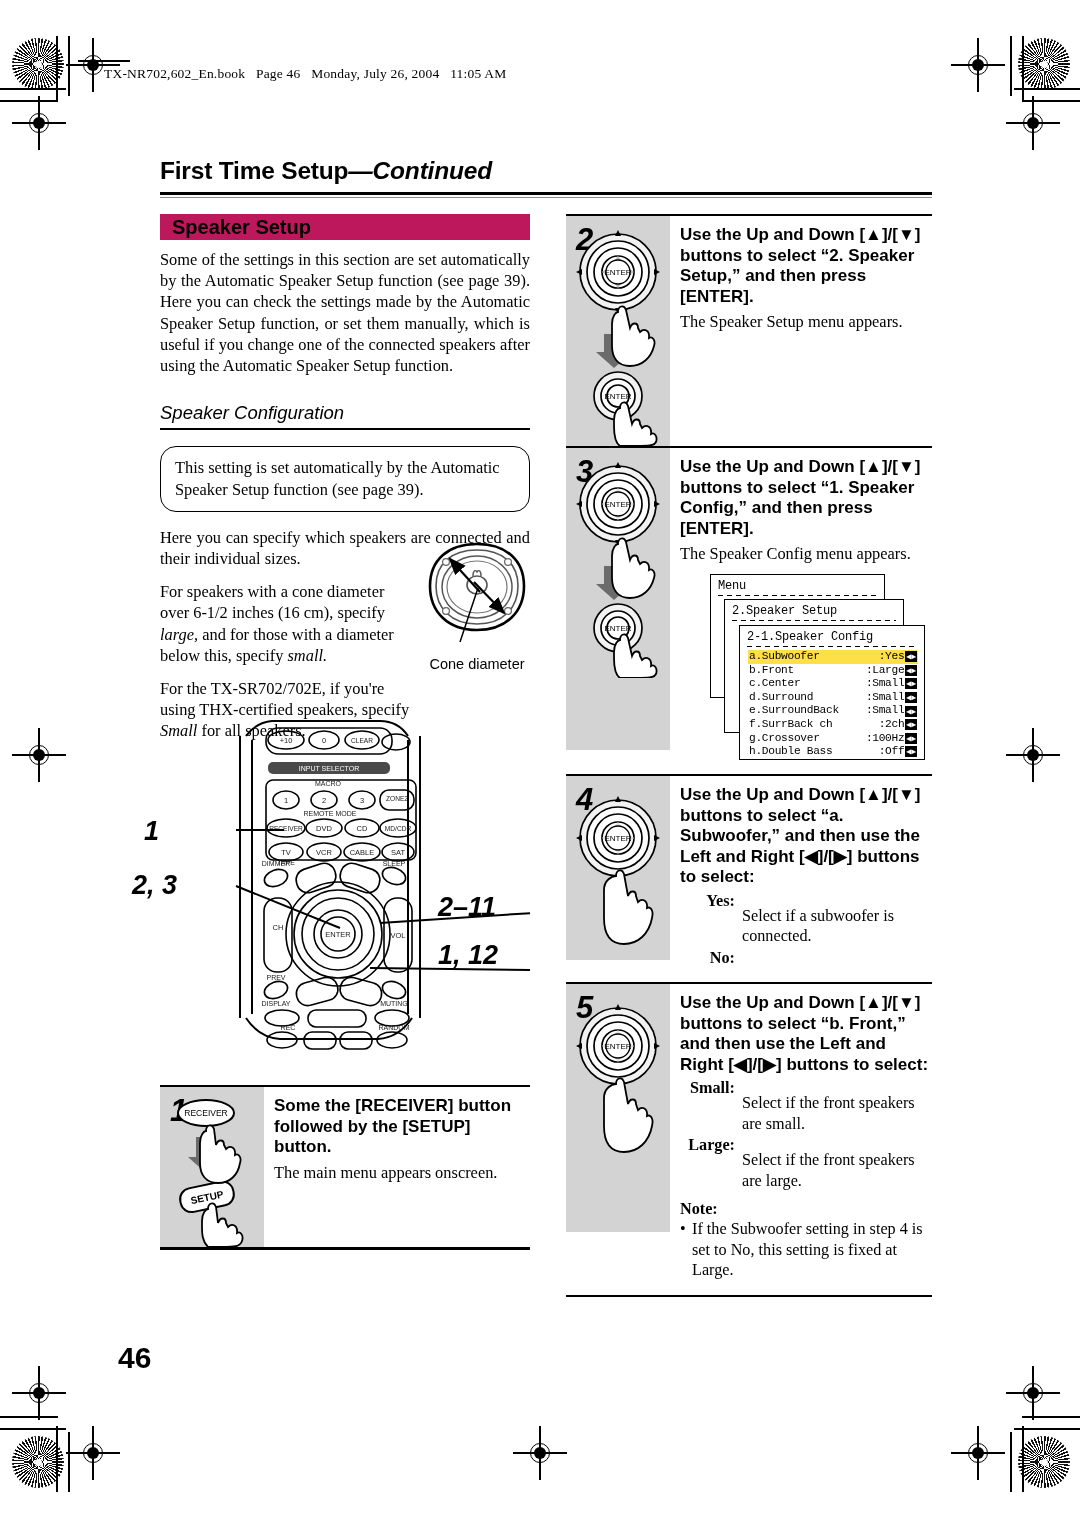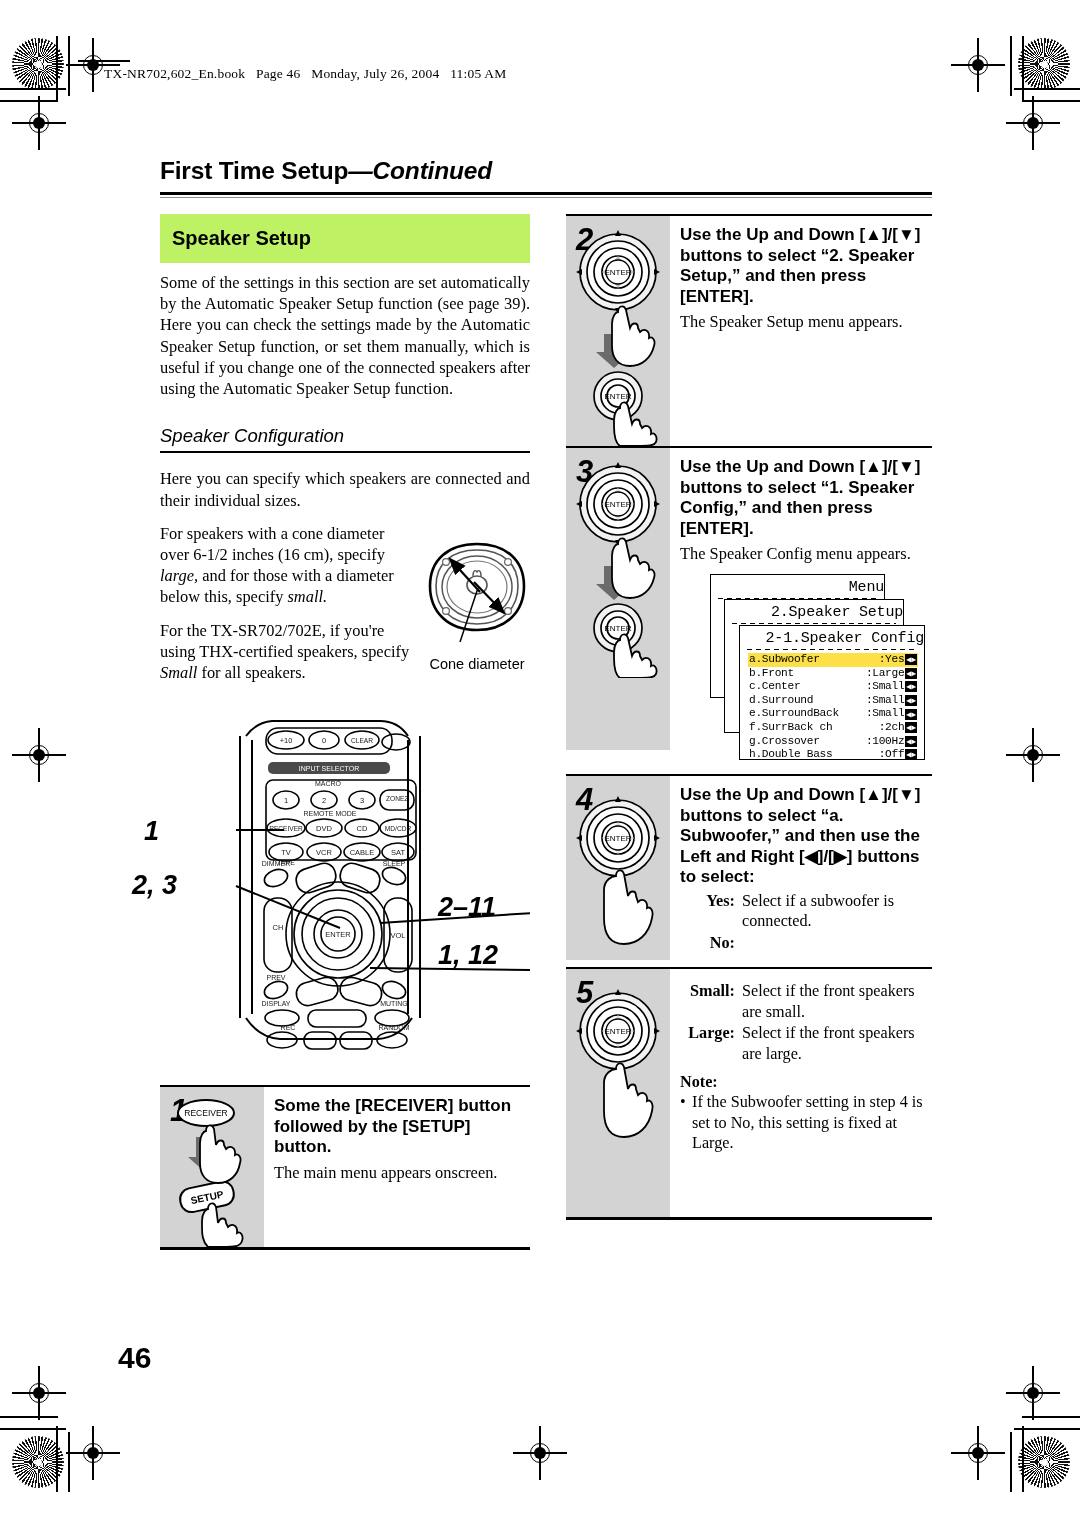--- a/index.html
+++ b/index.html
@@ -62,21 +62,21 @@
   .chapter h1 .cont{ font-style:italic; font-weight:700; }
   .chapter .rule-thick{ margin-top:7px; height:3.2px; background:#000; }
   .chapter .rule-thin{ margin-top:1.6px; height:1.2px; background:#8d8d8d; }
 
   
   .col-left{ position:absolute; left:160px; top:214px; width:370px; }
   .col-right{ position:absolute; left:566px; top:214px; width:366px; }
 
   
   .band{
-    background:#bef264; height:49px; display:flex; align-items:center;
+    background:#be185d; height:26px; display:flex; align-items:center;
     padding-left:12px;
   }
   .band span{
     font-family:"Liberation Sans", sans-serif; font-size:20px; font-weight:700;
   }
 
   .bodytext{ font-size:16.4px; line-height:21.2px; text-align:justify; }
   .bodytext p{ margin:0 0 0 0; }
 
   h3.subhead{
@@ -130,41 +130,41 @@
   .step-desc{ font-size:16.4px; line-height:21px; margin:4px 0 0 0; }
 
   .deflist{ margin:3px 0 0 0; }
   .defrow{ display:flex; font-size:16.2px; line-height:20.5px; margin-top:1px; }
   .defterm{
     font-family:"Liberation Serif", serif; font-weight:700;
     text-align:right; padding-right:7px; flex:0 0 auto;
   }
   .defterm.w1{ width:62px; }
   .defterm.w2{ width:62px; }
-  .defdesc{ flex:1 1 auto; }
+  .defdesc{ flex:1 1 auto;margin-top:15px; }
 
   .note-head{
     font-weight:700; font-size:16.2px; margin-top:9px;
   }
   .note-item{
     display:flex; font-size:16.2px; line-height:20.5px;
   }
   .note-bullet{ flex:0 0 12px; }
 
   
   .osd{ position:relative; margin:10px 0 0 30px; width:215px; height:186px; }
   .osd-layer{
     position:absolute; background:#fff; border:1.6px solid #000;
     font-family:"Liberation Mono", monospace;
   }
   .osd-l1{ left:0; top:0; width:175px; height:124px; }
   .osd-l2{ left:14px; top:25px; width:180px; height:134px; }
   .osd-l3{ left:29px; top:51px; width:186px; height:135px; }
   .osd-title{
-    font-size:15px; padding:4px 0 0 7px; letter-spacing:-.2px; white-space:nowrap;text-align:right;
+    font-size:12px; padding:4px 0 0 7px; letter-spacing:-.2px; white-space:nowrap;
   }
   .osd-dash{
     margin:2px 7px 0 7px; height:1px;
     background:repeating-linear-gradient(to right,#000 0 5px,transparent 5px 9px);
   }
   .osd-rows{ margin-top:3px; padding:0 6px 0 8px; }
   .osd-row{
     display:flex; align-items:center; font-size:11.2px; line-height:13.6px;
     letter-spacing:-.3px; white-space:nowrap; padding:0 1px;
   }
@@ -287,20 +287,23 @@
     <span>Speaker Setup</span>
   </div>
 
   <div class="bodytext" style="margin-top:9px;">
     <p>Some of the settings in this section are set automatically by the Automatic Speaker Setup function (see page 39). Here you can check the settings made by the Automatic Speaker Setup function, or set them manually, which is useful if you change one of the connected speakers after using the Automatic Speaker Setup function.</p>
   </div>
 
   <h3 class="subhead">Speaker Configuration</h3>
   <div class="subhead-rule"></div>
 
+  <div class="callout">
+    <span>This setting is set automatically by the Automatic Speaker Setup function (see page 39).</span>
+  </div>
 
   <div class="bodytext flowtext">
     <p>Here you can specify which speakers are connected and their individual sizes.</p>
   </div>
 
   <div class="bodytext" style="margin-top:12px;width:252px;text-align:left;">
     <p>For speakers with a cone diameter over 6-1/2 inches (16&nbsp;cm), specify <i>large,</i> and for those with a diameter below this, specify <i>small.</i></p>
   </div>
 
   <div class="bodytext" style="margin-top:12px;width:252px;text-align:left;">
@@ -664,20 +667,21 @@
         <text x="52" y="65" font-family="Liberation Sans, sans-serif" font-size="8" text-anchor="middle" fill="#000">ENTER</text>
         <path d="M52 20 L55 26 L49 26 Z" fill="#000"></path>
         <path d="M10 62 L16 59 L16 65 Z" fill="#000"></path>
         <path d="M94 62 L88 59 L88 65 Z" fill="#000"></path>
         <g fill="#fff" stroke="#000" stroke-width="1.8">
           <path d="M50 100 C50 94 56 92 58 98 L62 120 C64 114 70 114 70 120 L72 126 C76 122 82 124 81 132 C84 130 88 134 86 142 C83 158 72 168 58 168 C44 168 38 158 38 142 L38 114 C38 104 46 100 50 100 Z"></path>
         </g>
       </svg>
     </div>
     <div class="step-body">
+      <p class="step-title">Use the Up and Down [▲]/[▼] buttons to select “b. Front,” and then use the Left and Right [◀]/[▶] buttons to select:</p>
       <div class="deflist" id="step5-defs">
           <div class="defrow">
             <div class="defterm w2">Small:</div>
             <div class="defdesc">Select if the front speakers are small.</div>
           </div>
           <div class="defrow">
             <div class="defterm w2">Large:</div>
             <div class="defdesc">Select if the front speakers are large.</div>
           </div>
         </div>

